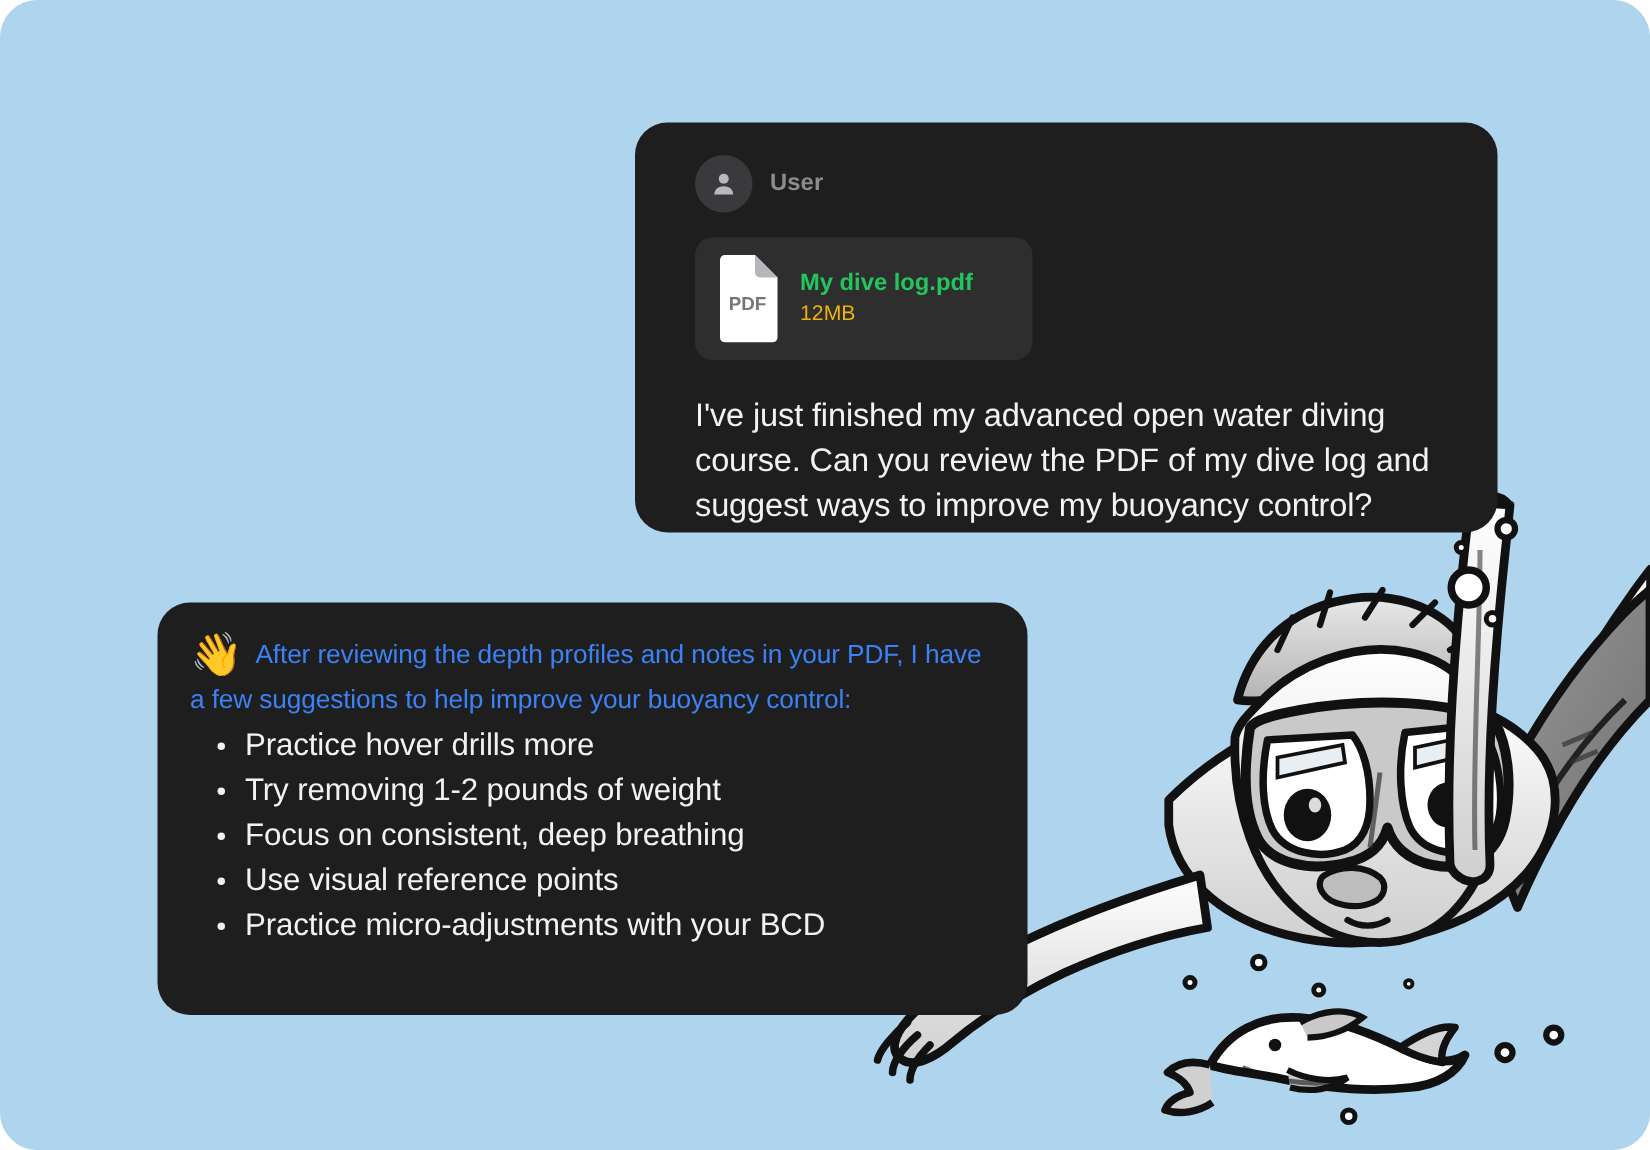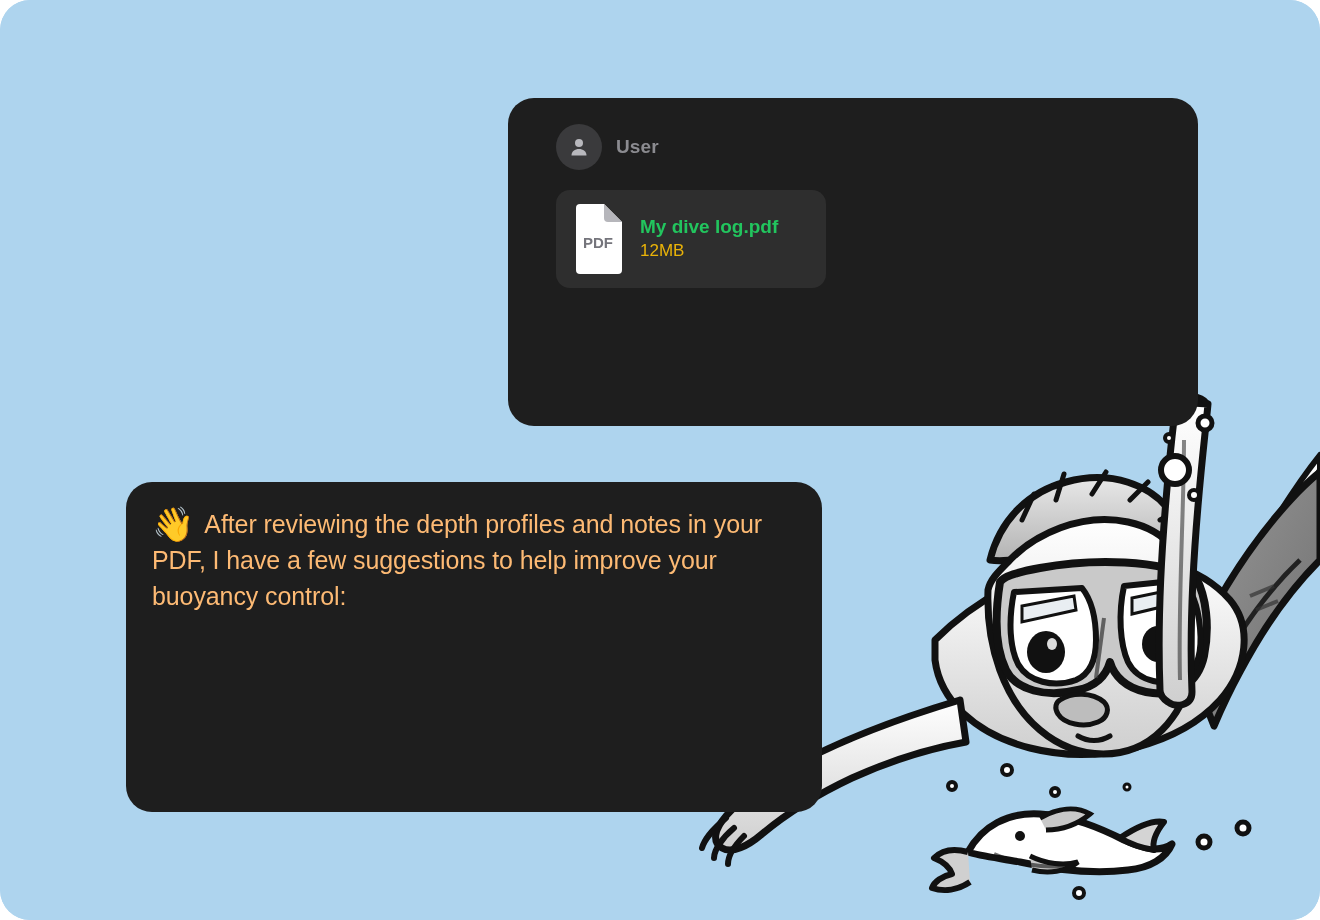--- a/index.html
+++ b/index.html
@@ -106,22 +106,22 @@
 
   #assistant-bubble {
     left: 126px;
     top: 482px;
     width: 696px;
     height: 330px;
     padding: 24px 28px 26px 26px;
   }
   .assistant-intro {
     display: block;
-    color: #fdba74;
-    font-size: 25px;
+    color: #3b82f6;
+    font-size: 21px;
     line-height: 36px;
     letter-spacing: -.1px;
   }
   .wave-emoji {
     font-size: 34px;
     line-height: 36px;
     vertical-align: -4px;
     margin-right: 10px;
     float: left;
   }
@@ -289,22 +289,30 @@
           <path d="M34 0l18 18H38a4 4 0 0 1-4-4z" fill="#b6b6bb"></path>
           <text x="28" y="44" text-anchor="middle" font-family="Liberation Sans, sans-serif" font-size="15" font-weight="bold" fill="#75757c">PDF</text>
         </svg>
       </span>
       <span class="file-meta">
         <span class="file-name">My dive log.pdf</span>
         <span class="file-size">12MB</span>
       </span>
     </div>
 
+    <div class="user-text">I've just finished my advanced open water diving course. Can you review the PDF of my dive log and suggest ways to improve my buoyancy control?</div>
   </div>
 
   <div class="bubble" id="assistant-bubble">
     <div>
       <span class="wave-emoji">👋</span>
       <span class="assistant-intro">After reviewing the depth profiles and notes in your PDF, I have a few suggestions to help improve your buoyancy control:</span>
     </div>
+    <ul class="tips-list">
+      <li>Practice hover drills more</li>
+      <li>Try removing 1-2 pounds of weight</li>
+      <li>Focus on consistent, deep breathing</li>
+      <li>Use visual reference points</li>
+      <li>Practice micro-adjustments with your BCD</li>
+    </ul>
   </div>
 
 </div>
 
 </body></html>

